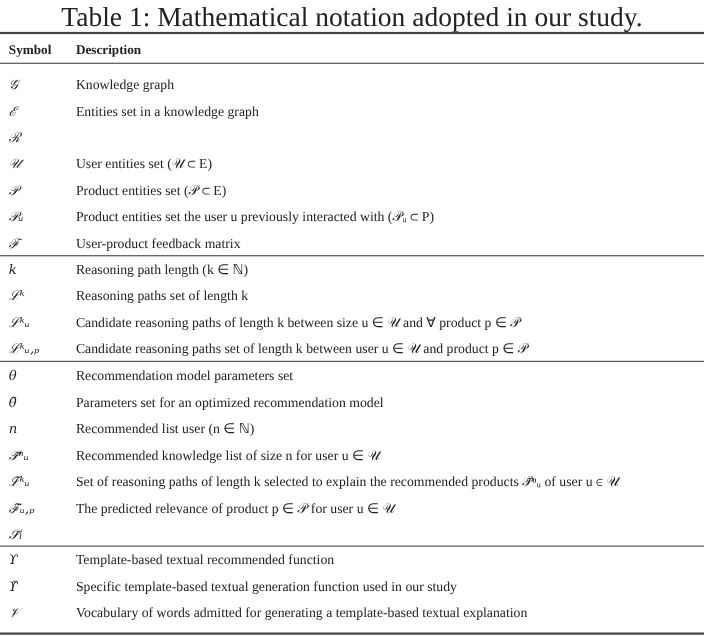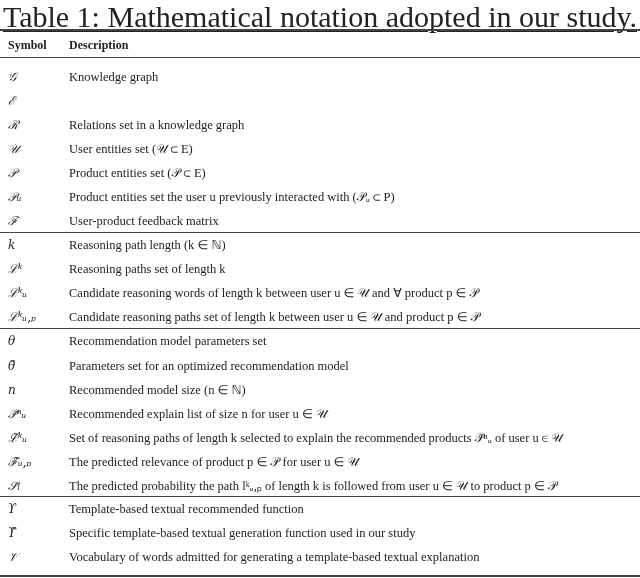--- a/index.html
+++ b/index.html
@@ -1,17 +1,17 @@
 <!DOCTYPE html>
 <html><head>
 <meta charset="utf-8">
 <style>
   html, body { margin:0; padding:0; background:#fff; }
   body { width:640px; height:578px; overflow:hidden; font-family:"DejaVu Serif", serif; color:#222; }
-  .caption { position:absolute; top:0; left:0; width:640px; text-align:center; font-size:30px; line-height:34px; font-family:"Liberation Serif", serif; color:#222; white-space:nowrap;text-decoration:underline; }
+  .caption { position:absolute; top:0; left:0; width:640px; text-align:center; font-size:25px; line-height:34px; font-family:"Liberation Serif", serif; color:#222; white-space:nowrap; }
   .rule { position:absolute; left:0; width:640px; background:#444; }
   .row { position:absolute; left:0; width:544px; height:24px; font-family:"Liberation Serif", serif; font-size:12.5px; line-height:24px; white-space:nowrap; }
   .sym { position:absolute; left:8px; font-style:italic; font-family:"DejaVu Serif", serif; font-size:12px; }
   .desc { position:absolute; left:69px; }
   .hdr { font-weight:bold; font-size:12px; }
   .hdr .sym { font-style:normal; font-family:"Liberation Serif", serif; }
 </style>
 </head>
 <body>
 
@@ -26,24 +26,24 @@
 
 <div class="rule" style="top:57px;height:1px;"></div>
 
 <div id="rows">
     <div class="row" style="top: 65px;">
       <span class="sym">𝒢</span>
       <span class="desc">Knowledge graph</span>
     </div>
     <div class="row" style="top: 89px;">
       <span class="sym">ℰ</span>
+      <span class="desc">Entities set in a knowledge graph</span>
     </div>
     <div class="row" style="top: 113px;">
       <span class="sym">ℛ</span>
-      <span class="desc">Relations set in a knowledge graph</span>
     </div>
     <div class="row" style="top: 137px;">
       <span class="sym">𝒰</span>
       <span class="desc">User entities set (𝒰 ⊂ E)</span>
     </div>
     <div class="row" style="top: 161px;">
       <span class="sym">𝒫</span>
       <span class="desc">Product entities set (𝒫 ⊂ E)</span>
     </div>
     <div class="row" style="top: 185px; text-align: center;">
@@ -57,53 +57,52 @@
     <div class="row" style="top: 233px;">
       <span class="sym">k</span>
       <span class="desc">Reasoning path length (k ∈ ℕ)</span>
     </div>
     <div class="row" style="top: 257px;">
       <span class="sym">ℒᵏ</span>
       <span class="desc">Reasoning paths set of length k</span>
     </div>
     <div class="row" style="top: 281px; text-align: center;">
       <span class="sym">ℒᵏᵤ</span>
-      <span class="desc">Candidate reasoning words of length k between user u ∈ 𝒰 and ∀ product p ∈ 𝒫</span>
+      <span class="desc">Candidate reasoning paths of length k between size u ∈ 𝒰 and ∀ product p ∈ 𝒫</span>
     </div>
     <div class="row" style="top: 305px;">
       <span class="sym">ℒᵏᵤ,ₚ</span>
       <span class="desc">Candidate reasoning paths set of length k between user u ∈ 𝒰 and product p ∈ 𝒫</span>
     </div>
     <div class="row" style="top: 329px;">
       <span class="sym">θ</span>
       <span class="desc">Recommendation model parameters set</span>
     </div>
     <div class="row" style="top: 354px;">
       <span class="sym">θ̃</span>
       <span class="desc">Parameters set for an optimized recommendation model</span>
     </div>
     <div class="row" style="top: 378px;">
       <span class="sym">n</span>
-      <span class="desc">Recommended model size (n ∈ ℕ)</span>
+      <span class="desc">Recommended list user (n ∈ ℕ)</span>
     </div>
     <div class="row" style="top: 402px;">
       <span class="sym">𝒫̃ⁿᵤ</span>
-      <span class="desc">Recommended explain list of size n for user u ∈ 𝒰</span>
+      <span class="desc">Recommended knowledge list of size n for user u ∈ 𝒰</span>
     </div>
     <div class="row" style="top: 426px;">
       <span class="sym">ℒ̃ᵏᵤ</span>
       <span class="desc">Set of reasoning paths of length k selected to explain the recommended products 𝒫̃ⁿᵤ of user u ∈ 𝒰</span>
     </div>
     <div class="row" style="top: 450px; text-align: center;">
       <span class="sym">ℱ̃ᵤ,ₚ</span>
       <span class="desc">The predicted relevance of product p ∈ 𝒫 for user u ∈ 𝒰</span>
     </div>
     <div class="row" style="top: 474px;">
       <span class="sym">𝒮̃ₗ</span>
-      <span class="desc">The predicted probability the path lᵏᵤ,ₚ of length k is followed from user u ∈ 𝒰 to product p ∈ 𝒫</span>
     </div>
     <div class="row" style="top: 497px;">
       <span class="sym">ϒ</span>
       <span class="desc">Template-based textual recommended function</span>
     </div>
     <div class="row" style="top: 521px;">
       <span class="sym">ϒ̃</span>
       <span class="desc">Specific template-based textual generation function used in our study</span>
     </div>
     <div class="row" style="top: 545px;">

